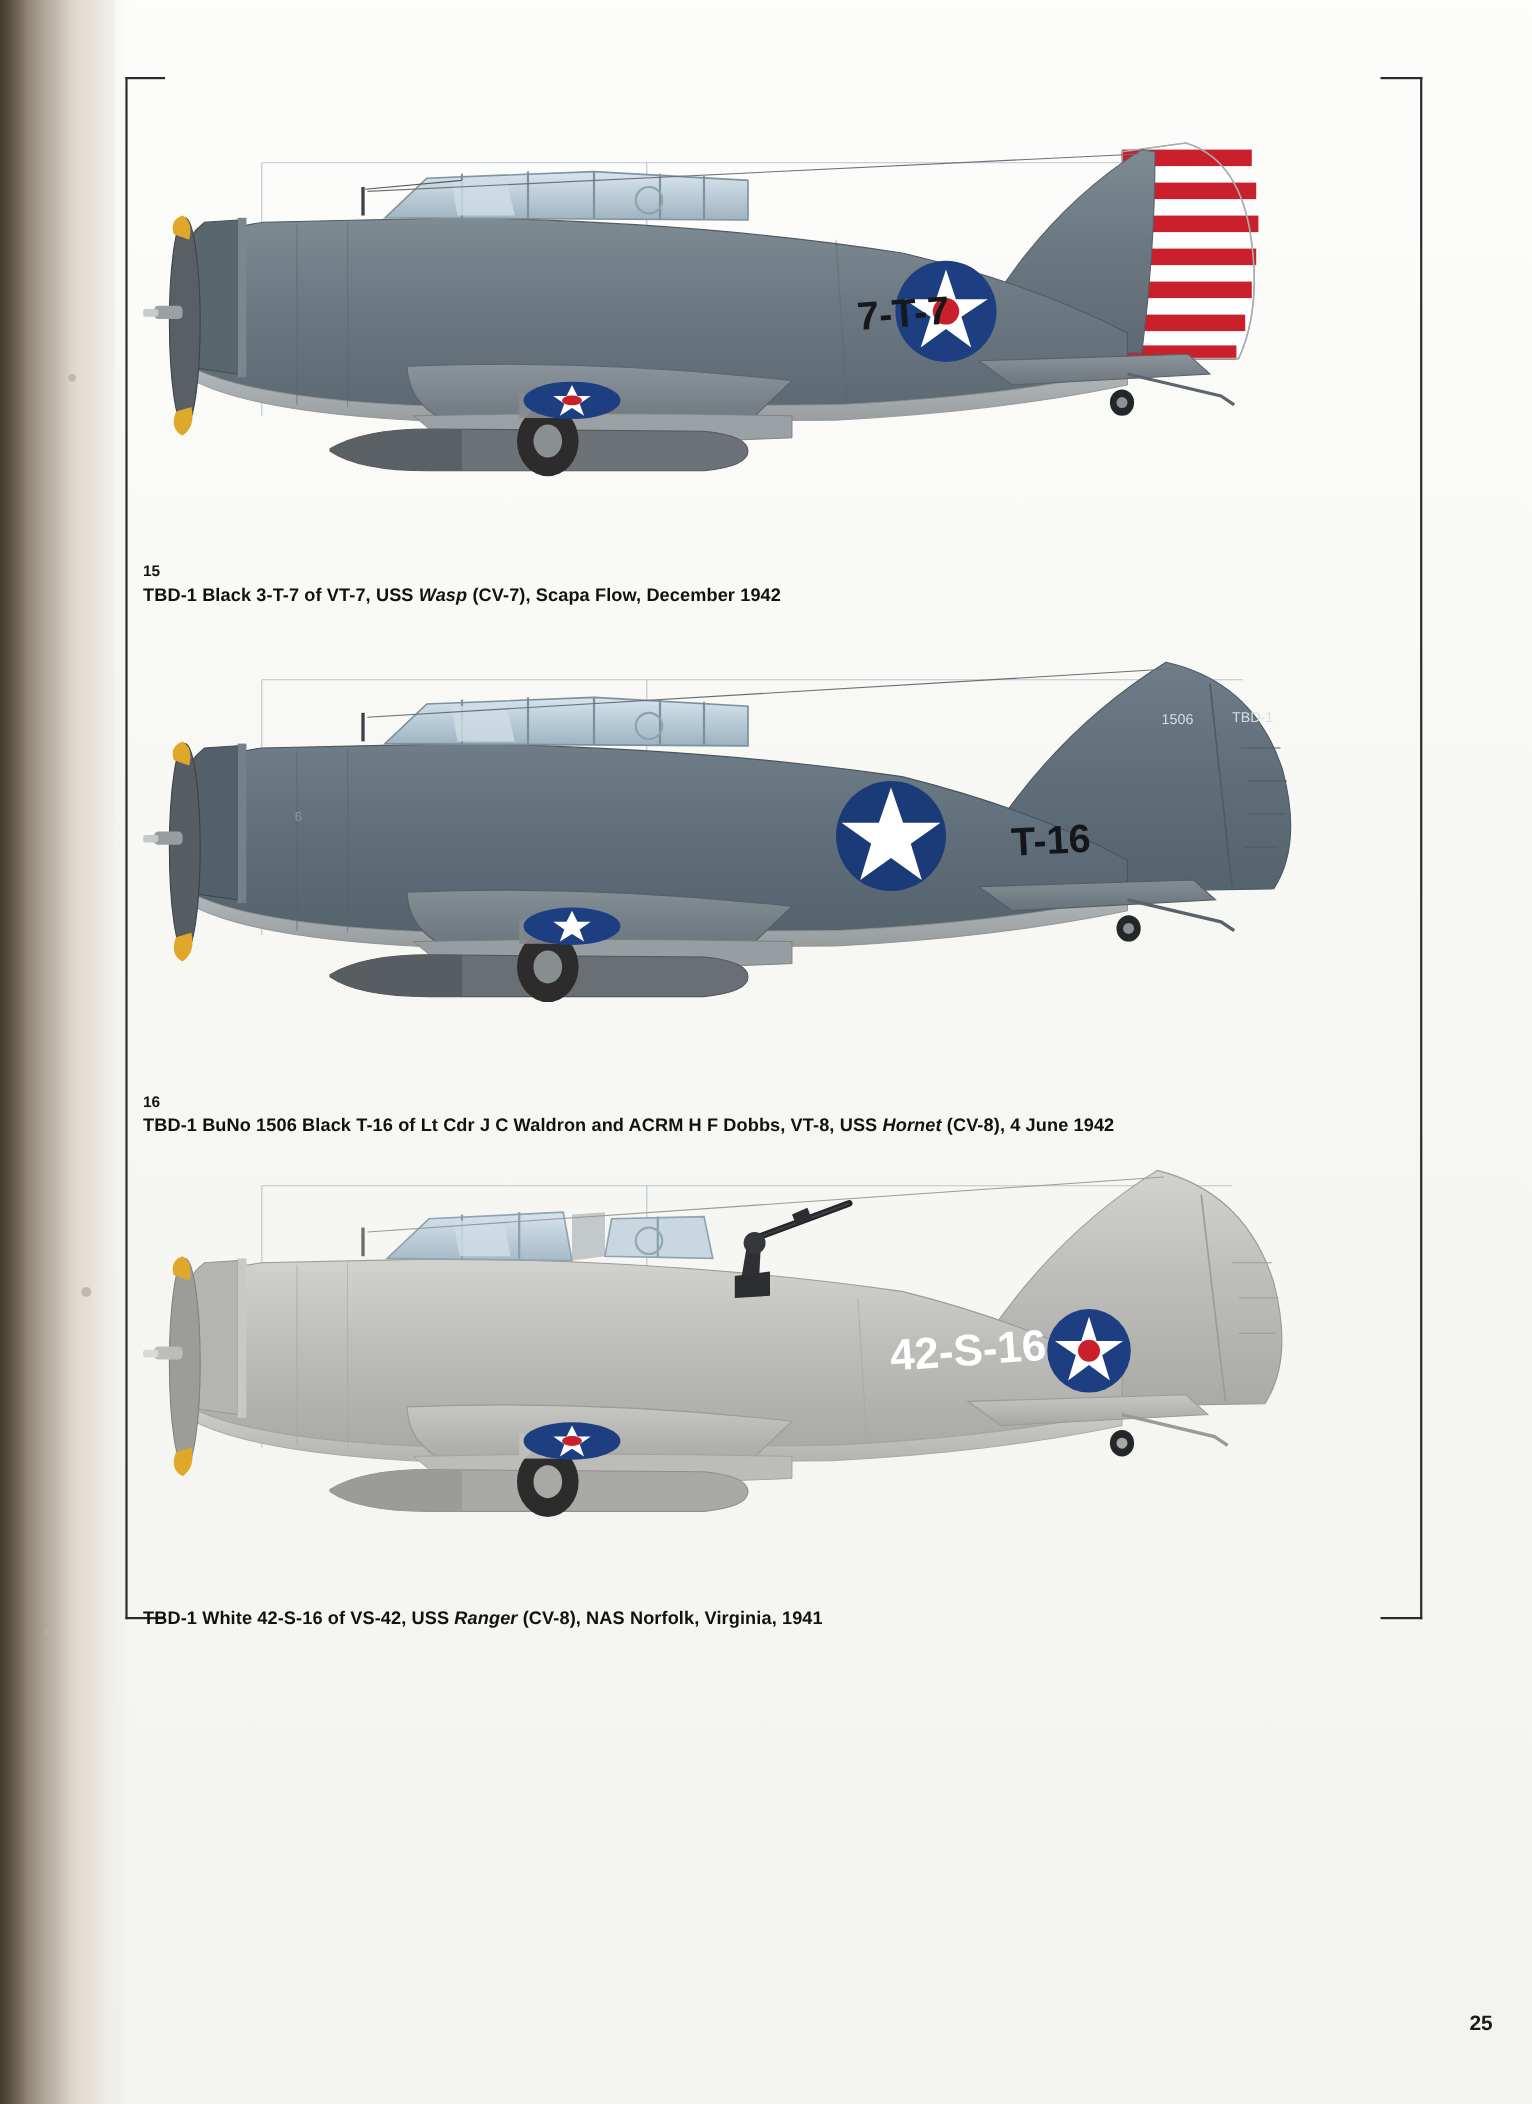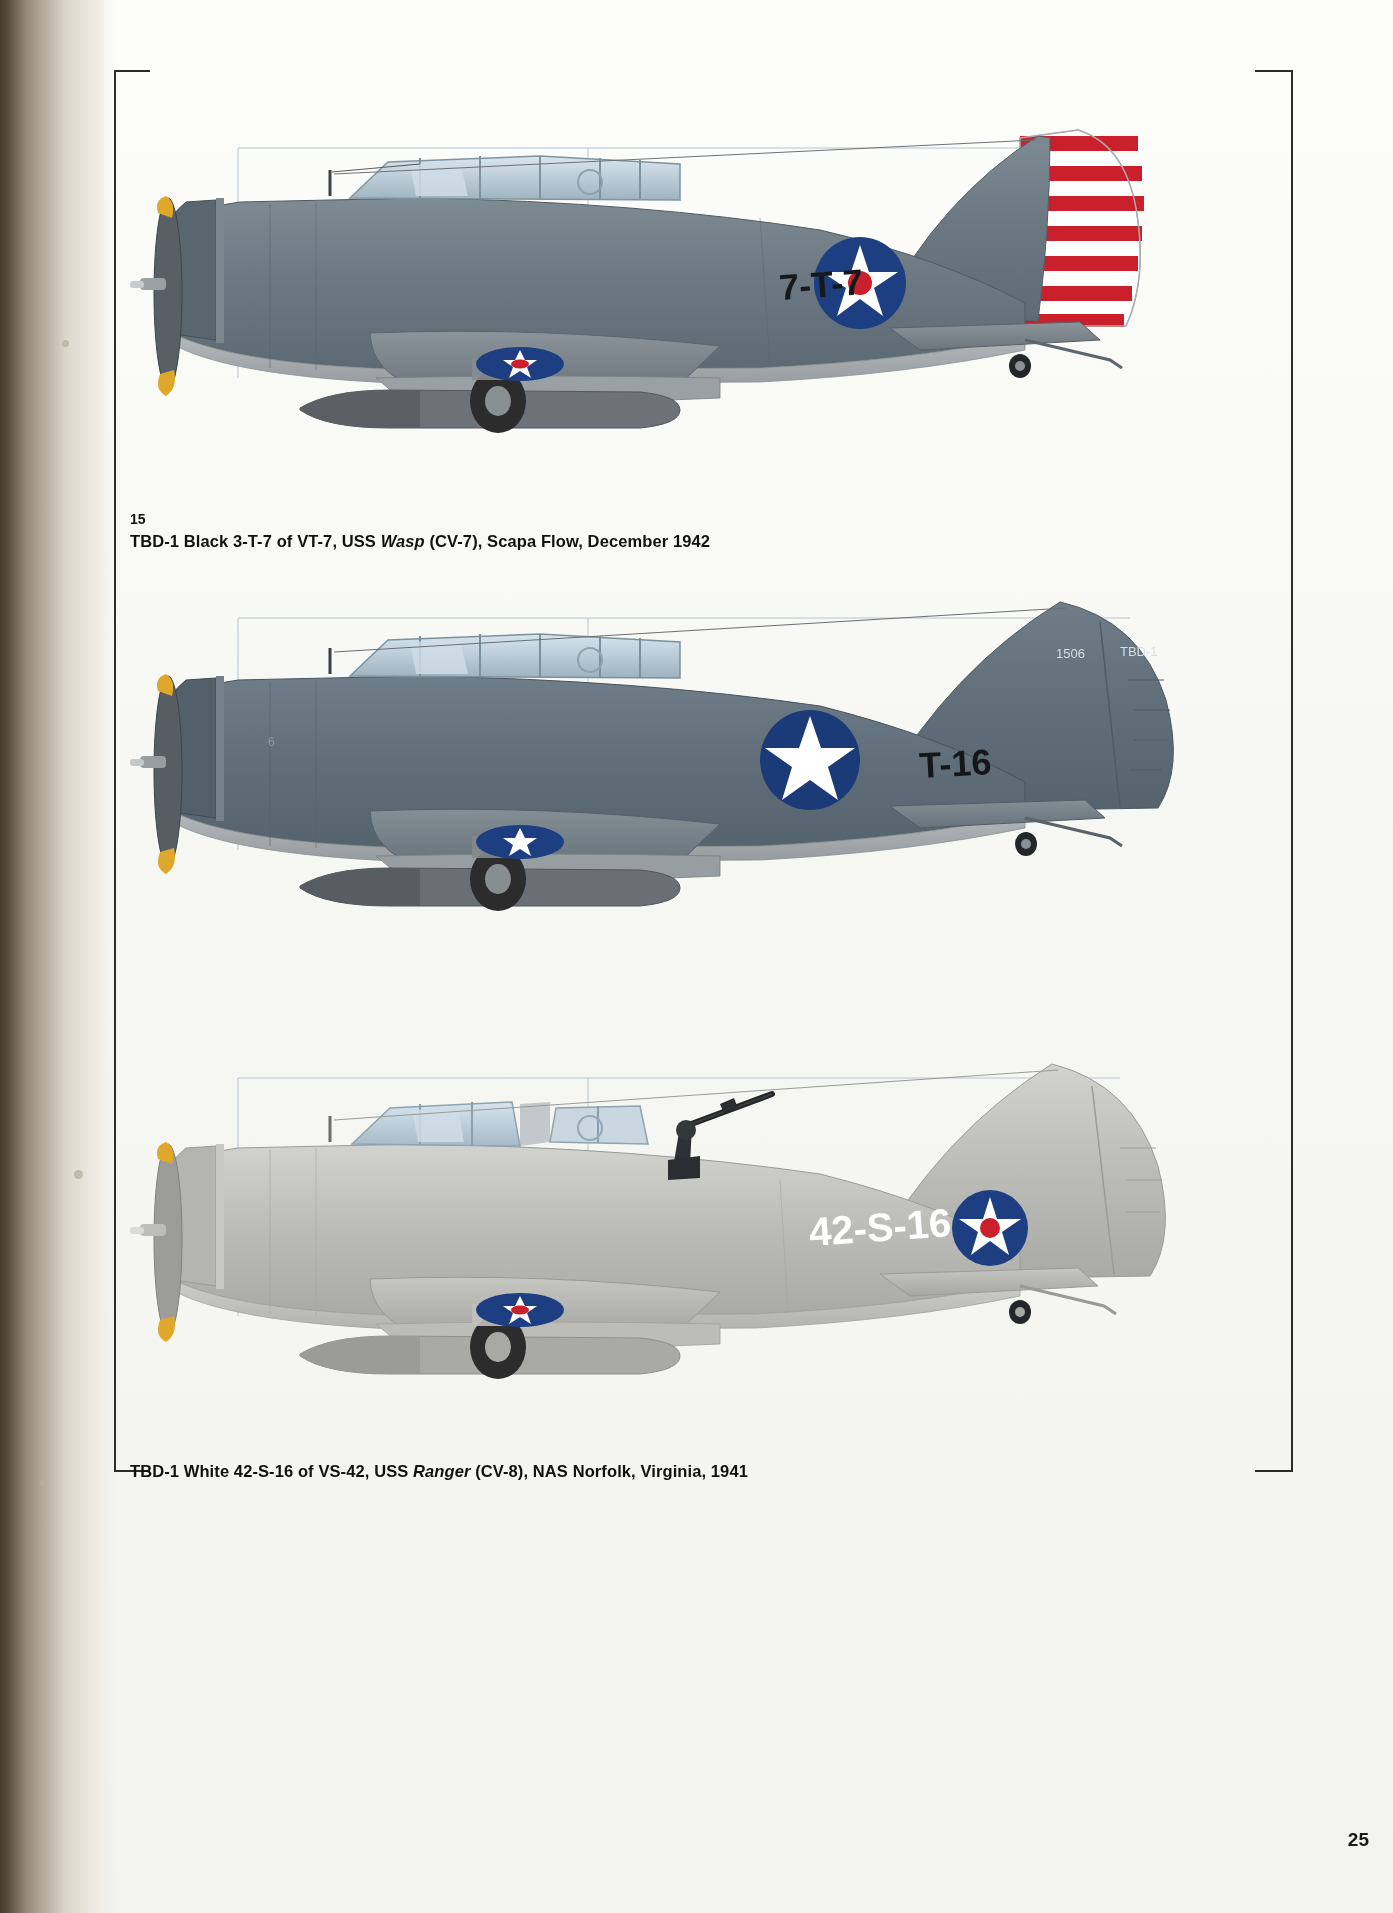--- a/index.html
+++ b/index.html
@@ -80,21 +80,21 @@
     font-weight: bold;
     color: #111;
     line-height: 22px;
     letter-spacing: .1px;
     white-space: nowrap;
   }
   .cap-text i { font-style: italic; }
 
   .page-num {
     position: absolute;
-    right: 24px;
+    right: 36px;
     bottom: 62px;
     font-size: 19px;
     font-weight: bold;
     color: #1a1a1a;
   }
 
   
   .ac { position: absolute; left: 0; top: 0; width: 1180px; height: 430px; }
 </style>
 </head>
@@ -319,20 +319,26 @@
         <line x1="150" y1="122" x2="150" y2="286" stroke="#56616a" stroke-width="1" opacity=".6"></line>
         <line x1="196" y1="120" x2="196" y2="288" stroke="#56616a" stroke-width="1" opacity=".5"></line>
         <text x="148" y="186" font-size="12" fill="#8d989f" font-family="Liberation Sans, sans-serif">6</text>
 
         <path d="M770 246 L965 240 L985 258 L800 268 Z" fill="url(#g16wing)" stroke="#525d65" stroke-width="1"></path>
         <path d="M905 258 L990 278 L1002 286" stroke="#59626a" stroke-width="3" fill="none"></path>
 
         <text x="800" y="218" font-family="Liberation Sans, sans-serif" font-size="36" font-weight="bold" fill="#15161a" transform="rotate(-3 800 218)">T-16</text>
       </svg>
     </div>
+    <div class="caption">
+      <div class="cap-num">16</div>
+      <div class="cap-text">
+        <span>TBD-1 BuNo 1506 Black T-16 of Lt Cdr J C Waldron and ACRM H F Dobbs, VT-8, USS </span><i>Hornet</i><span> (CV-8), 4 June 1942</span>
+      </div>
+    </div>
   </div>
 
   <div class="profile" style="top:1030px;">
     <div class="art">
       <svg class="ac" viewBox="0 0 1180 430" xmlns="http://www.w3.org/2000/svg">
         <defs>
           <linearGradient id="g17top" x1="0" y1="0" x2="0" y2="1">
             <stop offset="0%" stop-color="#d2d3cf"></stop>
             <stop offset="48%" stop-color="#bcbdb9"></stop>
             <stop offset="100%" stop-color="#a9aaa6"></stop>

